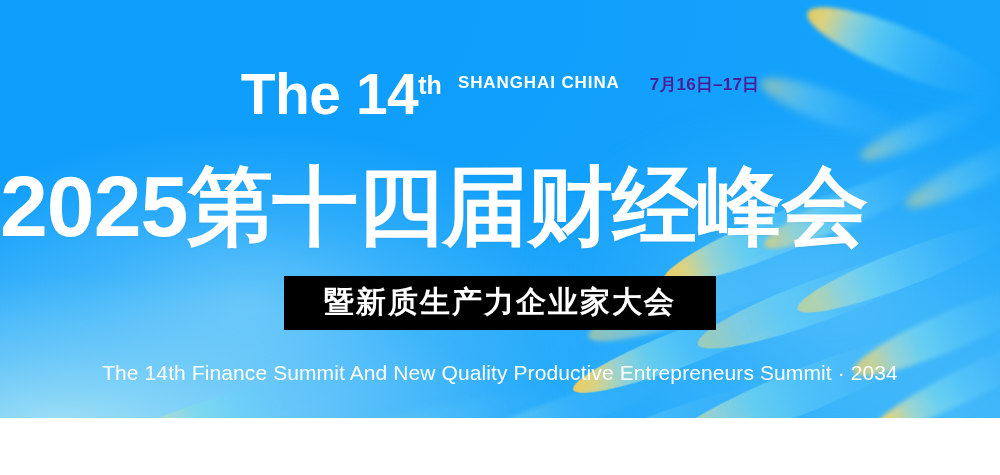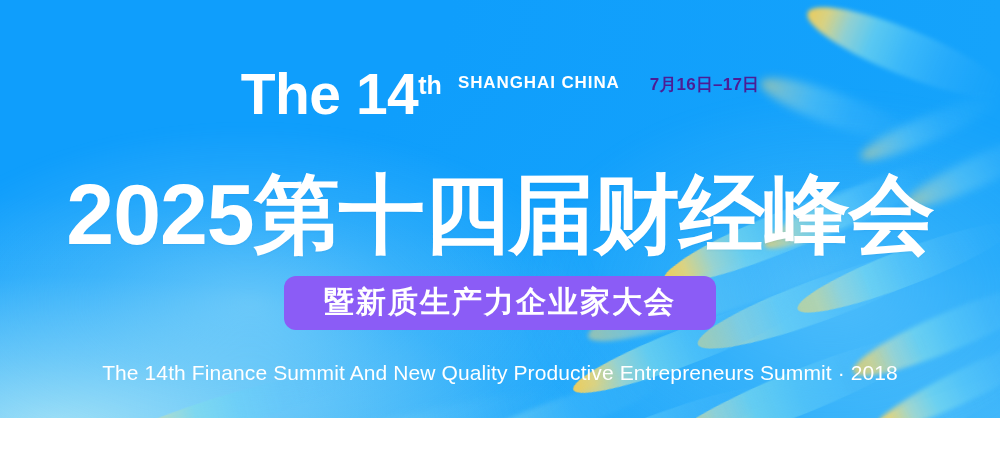--- a/index.html
+++ b/index.html
@@ -150,47 +150,45 @@
     letter-spacing: 0.2px;
     white-space: nowrap;
   }
 
   
   .main-title {
     position: absolute;
     left: 0;
     right: 0;
     top: 163px;
-    text-align: center;
+    text-align: left;
     color: #ffffff;
     font-size: 86px;
     font-weight: 700;
     line-height: 1;
     letter-spacing: -1px;
     white-space: nowrap;
     text-shadow: 0 1px 2px rgba(0,90,160,0.07);
-    margin-top: 8px;
   }
 
   
   .banner-row {
     position: absolute;
     left: 0;
     right: 0;
     top: 276px;
     display: flex;
     justify-content: center;
   }
   .green-banner {
-    background: #8b5cf6;
+    background: #000000;
     padding: 11px 40px 13px 40px;
     display: flex;
     align-items: flex-start;
     justify-content: center;
-    border-radius: 12px;
   }
   .green-banner-text {
     color: #ffffff;
     font-size: 30px;
     font-weight: 700;
     letter-spacing: 2px;
     line-height: 1;
     white-space: nowrap;
   }
 
@@ -261,15 +259,15 @@
   </div>
 
   <div class="main-title">2025第十四届财经峰会</div>
 
   <div class="banner-row">
     <div class="green-banner">
       <span class="green-banner-text">暨新质生产力企业家大会</span>
     </div>
   </div>
 
-  <div class="subtitle">The 14th Finance Summit  And New Quality Productive Entrepreneurs Summit · 2018</div>
+  <div class="subtitle">The 14th Finance Summit  And New Quality Productive Entrepreneurs Summit · 2034</div>
 
 </div>
 
 </body></html>

